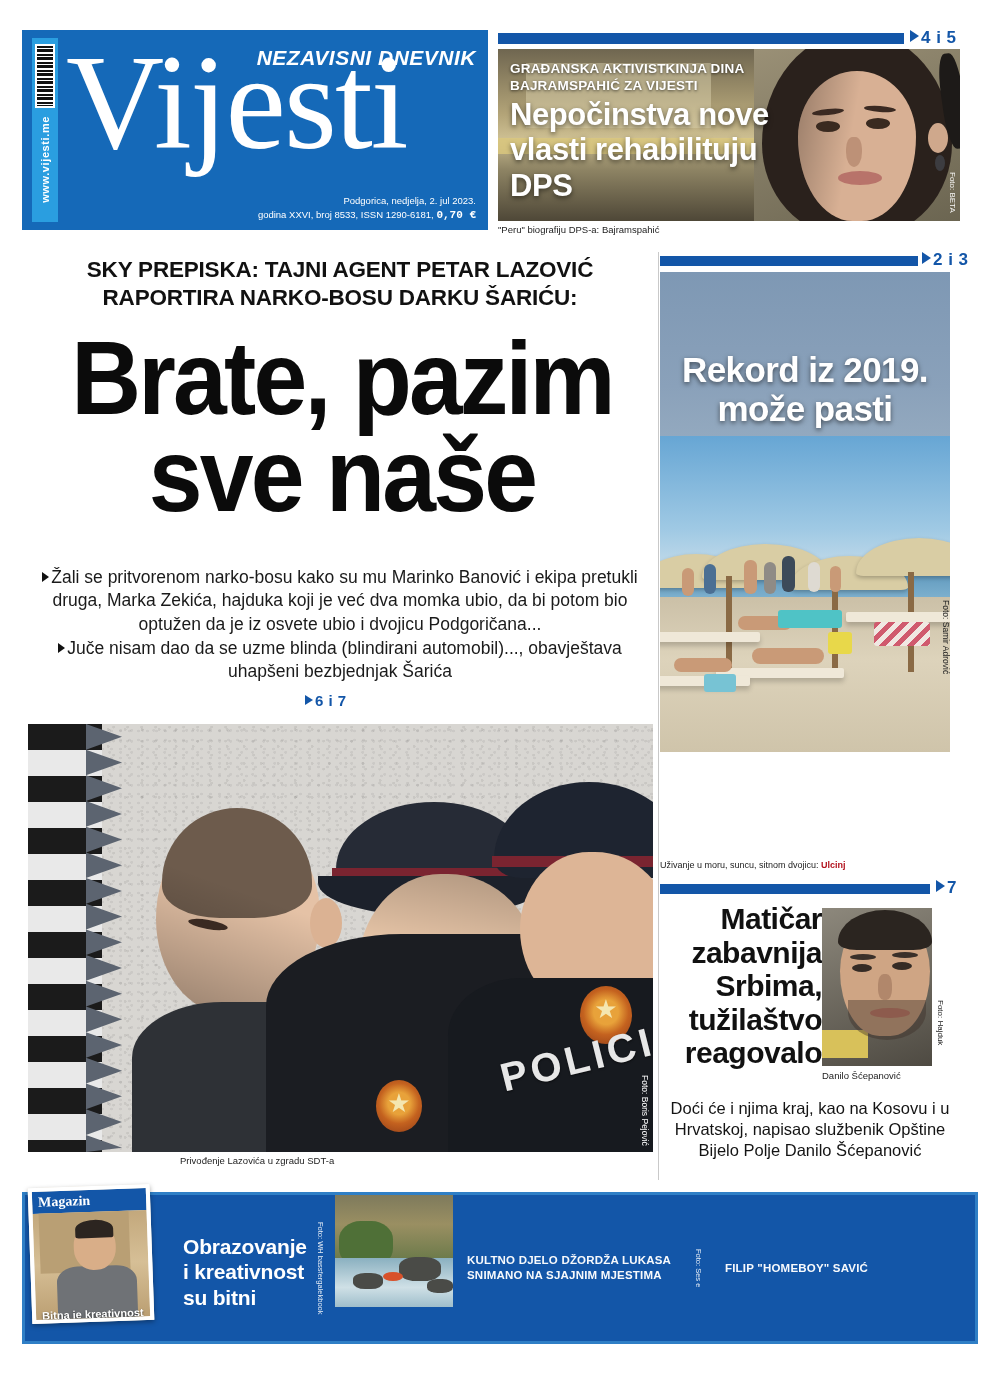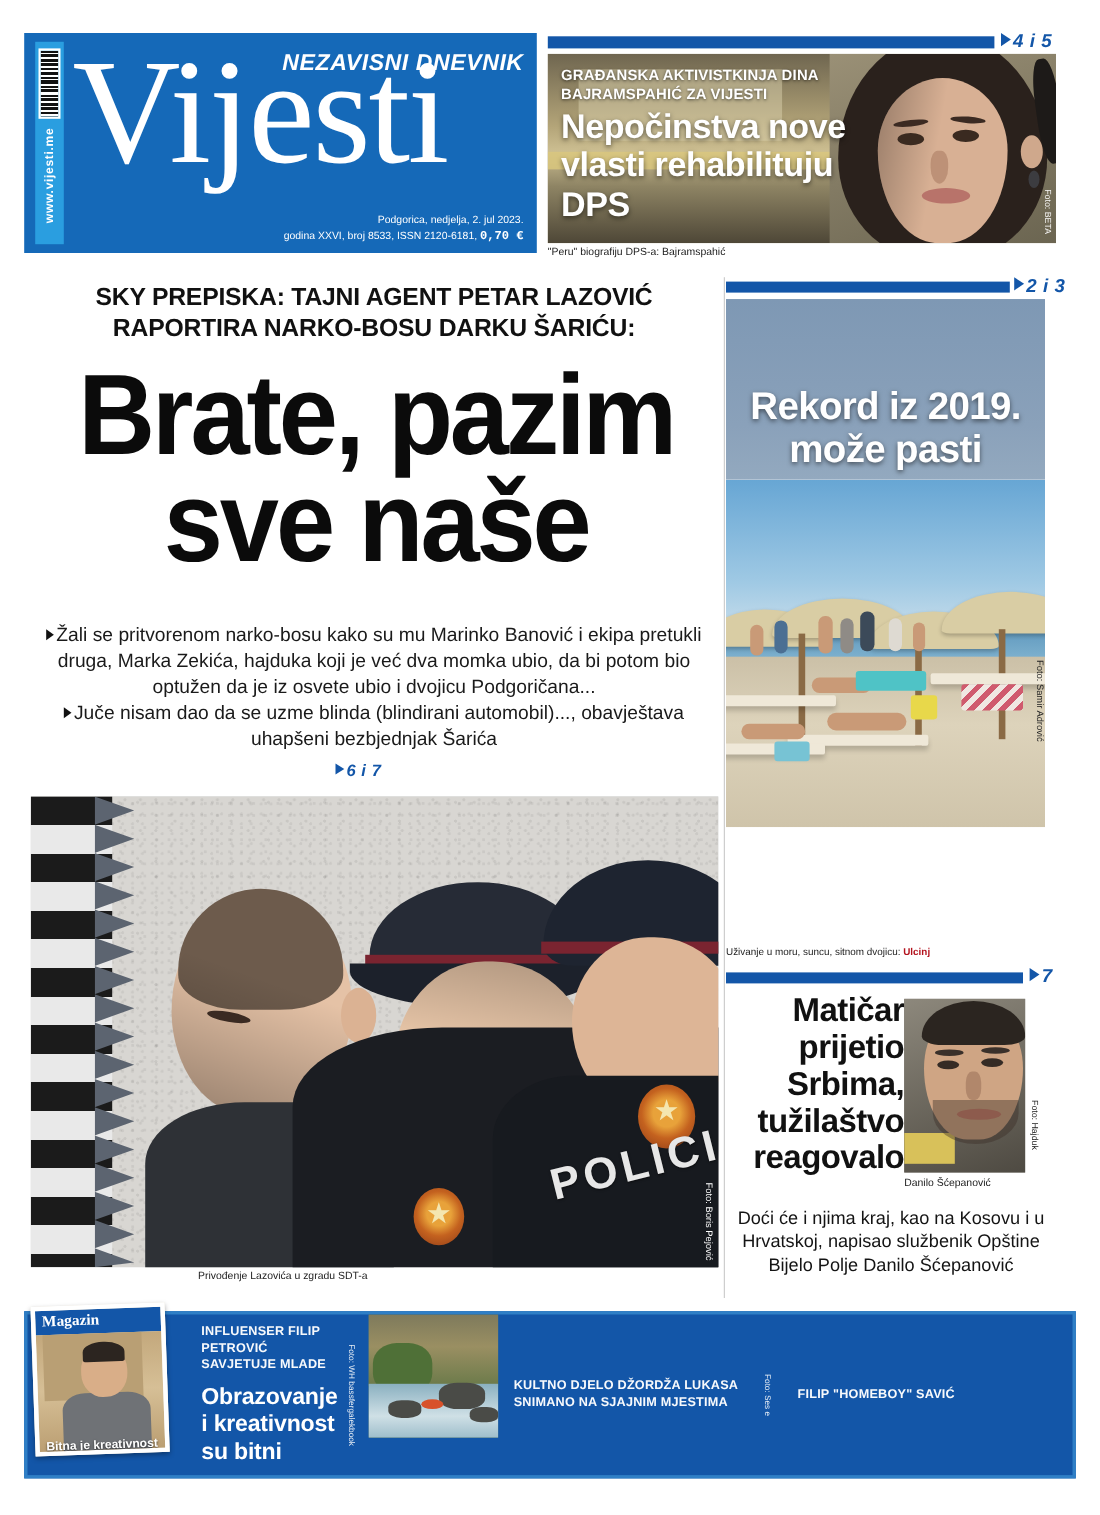--- a/index.html
+++ b/index.html
@@ -52,21 +52,21 @@
   }
   .mh-imprint b { font-size: 11px; font-family: Liberation Mono, monospace; }
 
   
   .tr-bar {
     position: absolute; left: 498px; top: 33px;
     width: 406px; height: 11px; background: #1356a8;
   }
   .pageref {
     position: absolute; font-weight: 700; font-size: 17px;
-    color: #1356a8; letter-spacing: .5px; font-style: italic;
+    color: #1356a8; letter-spacing: .5px;
   }
   .pageref .tri {
     display: inline-block; width: 0; height: 0;
     border-left: 9px solid #1356a8;
     border-top: 6px solid transparent; border-bottom: 6px solid transparent;
     margin-right: 2px; vertical-align: 1px;
   }
   #pr-45 { left: 910px; top: 28px; }
 
   .tr-card {
@@ -467,21 +467,21 @@
 
   <div class="masthead">
     <div class="mh-sidestrip">
       <div class="mh-barcode"></div>
       <div class="mh-url">www.vijesti.me</div>
     </div>
     <div class="mh-kicker">NEZAVISNI DNEVNIK</div>
     <div class="mh-logo">Vijesti</div>
     <div class="mh-imprint">
       <div>Podgorica, nedjelja, 2. jul 2023.</div>
-      <div><span>godina XXVI, broj 8533, ISSN 2120-6181,</span>
+      <div><span>godina XXVI, broj 8533, ISSN 1290-6181,</span>
         <b>0,70 €</b></div>
     </div>
   </div>
 
   <div class="tr-bar"></div>
   <div class="pageref" id="pr-45"><span class="tri"></span><span>4 i 5</span></div>
 
   <div class="tr-card">
     <div class="tr-photo">
       <div class="bg"></div>
@@ -601,21 +601,21 @@
     <div class="person" style="left:14px;  top:222px; width:58px; height:14px; border-radius:8px;"></div>
     <div class="towel" style="left:44px;  top:238px; width:32px; height:18px; background:#77c3d4;"></div>
   </div>
   <div class="beach-credit">Foto: Samir Adrović</div>
   <div class="beach-caption">
     <span>Uživanje u moru, suncu, sitnom dvojicu: </span><span class="loc">Ulcinj</span>
   </div>
 
   <div class="rc-bar2"></div>
   <div class="pageref" id="pr-7"><span class="tri"></span><span>7</span></div>
-  <div class="mat-head">Matičar prijetio Srbima, tužilaštvo reagovalo</div>
+  <div class="mat-head">Matičar zabavnija Srbima, tužilaštvo reagovalo</div>
   <div class="mat-photo">
     <div class="bg2"></div>
       <div class="yel"></div>
     <div class="head3"></div>
       <div class="hair3"></div>
     <div class="brow3 l"></div>
       <div class="brow3 r"></div>
     <div class="eye3 l"></div>
       <div class="eye3 r"></div>
     <div class="nose3"></div>
@@ -623,21 +623,20 @@
       <div class="mouth3"></div>
   </div>
   <div class="mat-credit">Foto: Hajduk</div>
   <div class="mat-name">Danilo Šćepanović</div>
   <div class="mat-lead">Doći će i njima kraj, kao na Kosovu i u Hrvatskoj, napisao službenik Opštine Bijelo Polje Danilo Šćepanović</div>
 
   <div class="promo">
     <div class="promo-inner">
       <div class="promo-item" style="width:280px; padding-left:158px;">
         <div class="pi-text">
-          <div class="pi-over">INFLUENSER FILIP PETROVIĆ SAVJETUJE MLADE</div>
           <div class="pi-head">Obrazovanje i kreativnost su bitni</div>
         </div>
       </div>
       <div class="promo-item" style="width:30px; justify-content:center;">
         <div class="pi-credit">Foto: WH bassfergalekbook</div>
       </div>
       <div class="thumb river">
         <div class="sky2"></div>
           <div class="cliff"></div>
           <div class="green"></div>

